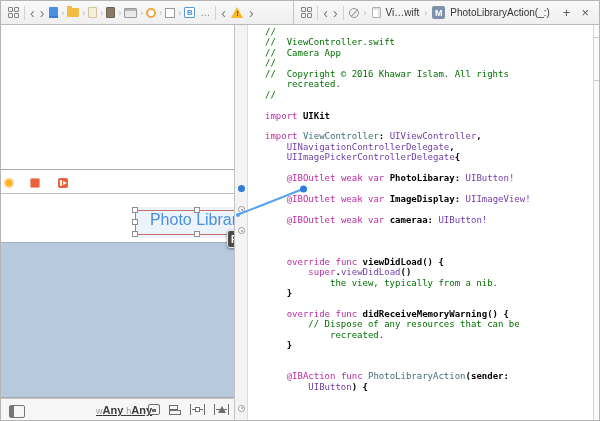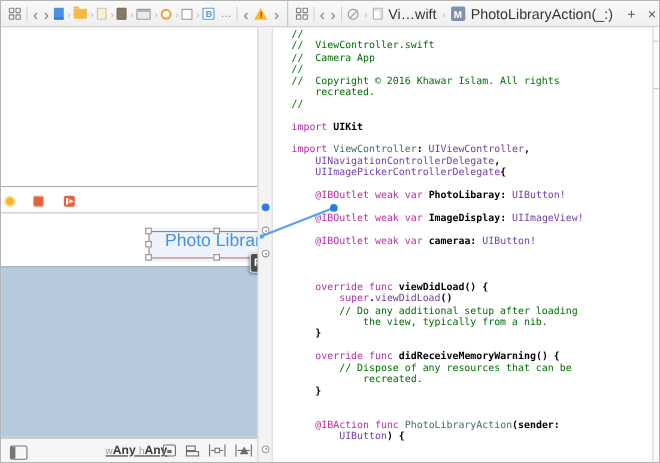--- a/index.html
+++ b/index.html
@@ -35,21 +35,21 @@
   .warn-wrap{position:relative;width:13px;height:11px;}
   .warn-tri{position:absolute;left:0;top:0;width:0;height:0;border-left:6.5px solid transparent;
       border-right:6.5px solid transparent;border-bottom:11px solid #fcb827;}
   .warn-mark{position:absolute;left:0;top:2px;width:13px;text-align:center;font-size:8px;font-weight:bold;color:#6b5200;}
   .ic-no-counterpart{width:10px;height:10px;border:1px solid #979797;border-radius:50%;position:relative;}
   .ic-no-counterpart::after{content:'';position:absolute;left:4px;top:-1px;width:1px;height:10px;background:#979797;transform:rotate(45deg);}
   .ic-file-plain{width:9px;height:11px;background:#fff;border:1px solid #b2b2b2;border-radius:1px;
       box-shadow:inset -2px 2px 0 #e4e4e4;}
   .m-badge{width:13px;height:13px;border-radius:2px;background:#8091ab;color:#fff;font-size:9px;
       font-weight:bold;display:flex;align-items:center;justify-content:center;}
-  .jb-label{color:#343434;font-size:13px;white-space:nowrap;}
+  .jb-label{color:#343434;font-size:10px;white-space:nowrap;}
   .spacer{flex:1;}
   .tabbtn{font-size:13px;color:#5d5d5d;padding:0 3px;cursor:default;}
   
   .main{display:flex;height:397px;}
   .ibpanel{position:relative;width:234px;background:#ffffff;border-right:1px solid #c3c3c3;
            box-sizing:border-box;overflow:hidden;}
   .scene-frame{position:absolute;left:-12px;top:144px;width:281px;height:229px;background:#fff;
            border:1px solid #a8a8a8;border-top-right-radius:8px;box-sizing:border-box;overflow:hidden;}
   .dockbar{position:relative;height:23px;border-bottom:1px solid #c0c0c0;}
   .dock-ic{position:absolute;top:8px;width:10px;height:10px;border-radius:2px;}
@@ -250,21 +250,20 @@
           <div class="code-line"><span class="tk-n">    </span><span class="tk-k">@IBOutlet</span><span class="tk-n"> </span><span class="tk-k">weak</span><span class="tk-n"> </span><span class="tk-k">var</span><span class="tk-n"> PhotoLibaray: </span><span class="tk-t">UIButton!</span></div>
           <div class="code-line"></div>
           <div class="code-line"><span class="tk-n">    </span><span class="tk-k">@IBOutlet</span><span class="tk-n"> </span><span class="tk-k">weak</span><span class="tk-n"> </span><span class="tk-k">var</span><span class="tk-n"> ImageDisplay: </span><span class="tk-t">UIImageView!</span></div>
           <div class="code-line"></div>
           <div class="code-line"><span class="tk-n">    </span><span class="tk-k">@IBOutlet</span><span class="tk-n"> </span><span class="tk-k">weak</span><span class="tk-n"> </span><span class="tk-k">var</span><span class="tk-n"> cameraa: </span><span class="tk-t">UIButton!</span></div>
           <div class="code-line"></div>
           <div class="code-line"></div>
           <div class="code-line"></div>
           <div class="code-line"><span class="tk-n">    </span><span class="tk-k">override</span><span class="tk-n"> </span><span class="tk-k">func</span><span class="tk-n"> viewDidLoad() {</span></div>
           <div class="code-line"><span class="tk-n">        </span><span class="tk-k">super</span><span class="tk-n">.</span><span class="tk-t">viewDidLoad</span><span class="tk-n">()</span></div>
-          <div class="code-line"><span class="tk-c">        // Do any additional setup after loading</span></div>
           <div class="code-line"><span class="tk-c">            the view, typically from a nib.</span></div>
           <div class="code-line"><span class="tk-n">    }</span></div>
           <div class="code-line"></div>
           <div class="code-line"><span class="tk-n">    </span><span class="tk-k">override</span><span class="tk-n"> </span><span class="tk-k">func</span><span class="tk-n"> didReceiveMemoryWarning() {</span></div>
           <div class="code-line"><span class="tk-c">        // Dispose of any resources that can be</span></div>
           <div class="code-line"><span class="tk-c">            recreated.</span></div>
           <div class="code-line"><span class="tk-n">    }</span></div>
           <div class="code-line"></div>
           <div class="code-line"></div>
           <div class="code-line"><span class="tk-n">    </span><span class="tk-k">@IBAction</span><span class="tk-n"> </span><span class="tk-k">func</span><span class="tk-n"> </span><span class="tk-p">PhotoLibraryAction</span><span class="tk-n">(sender:</span></div>

